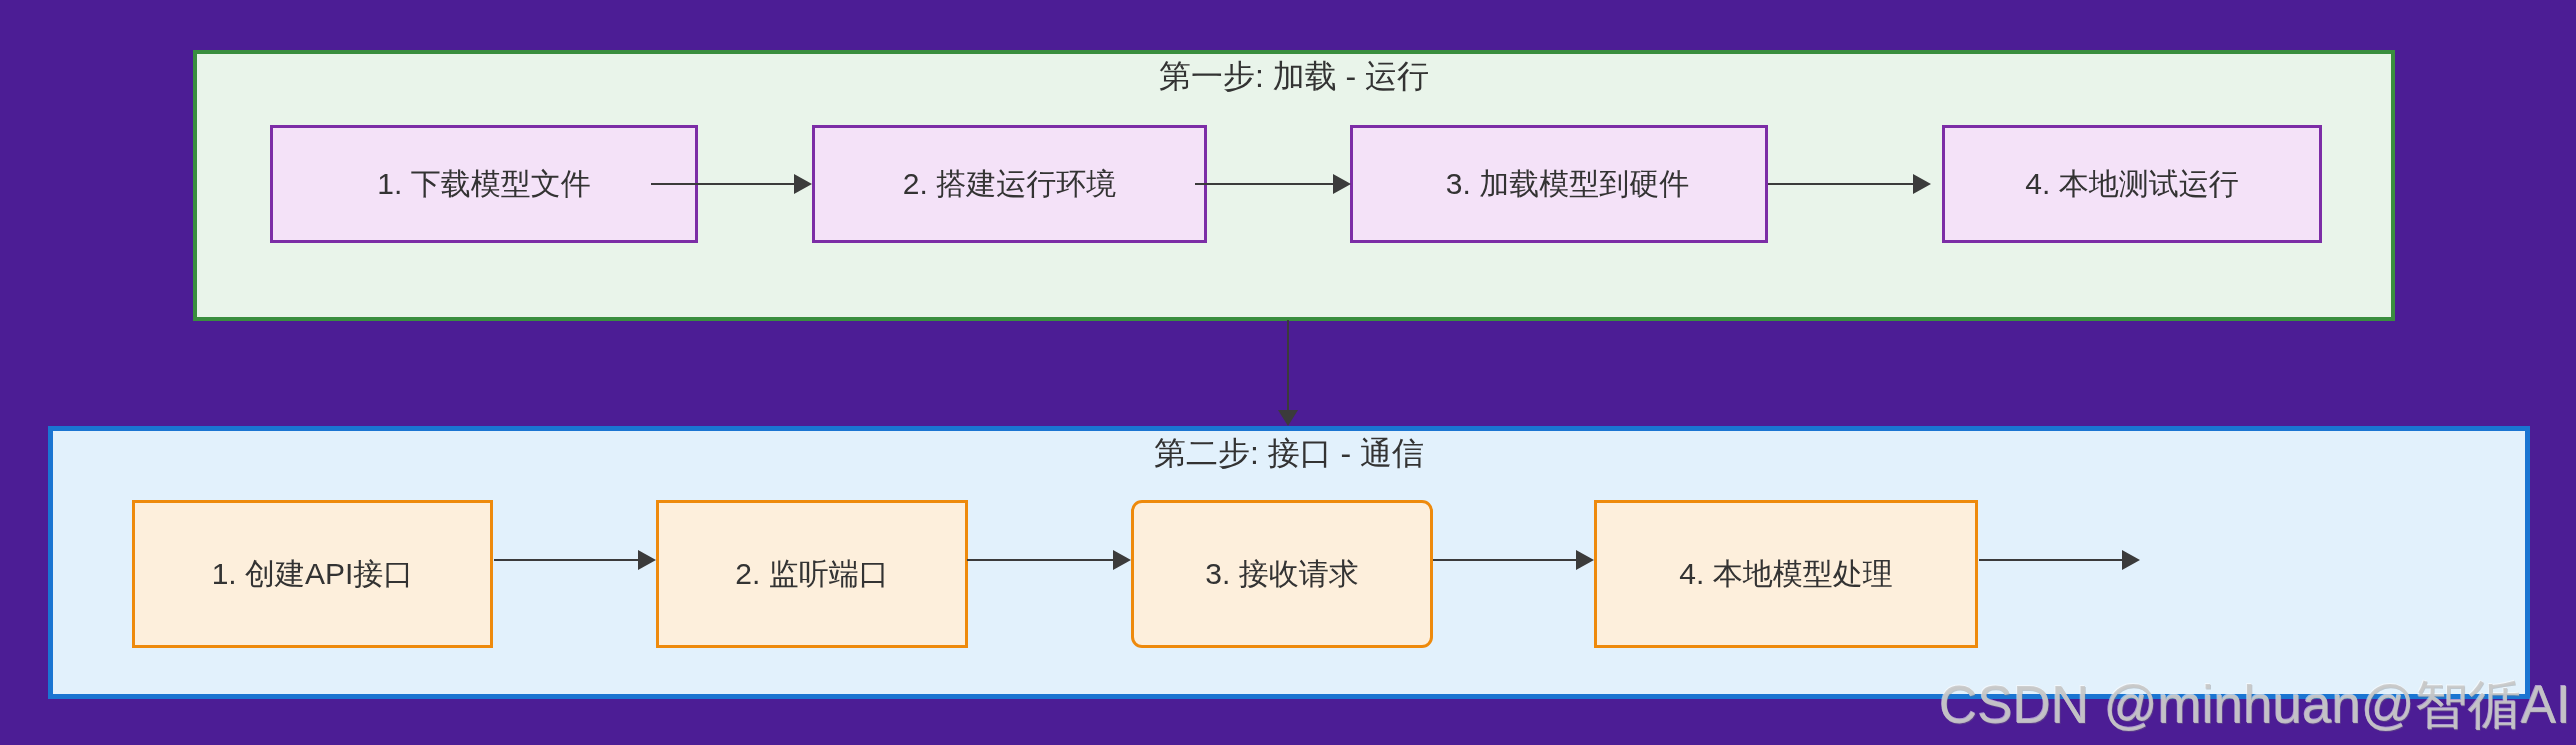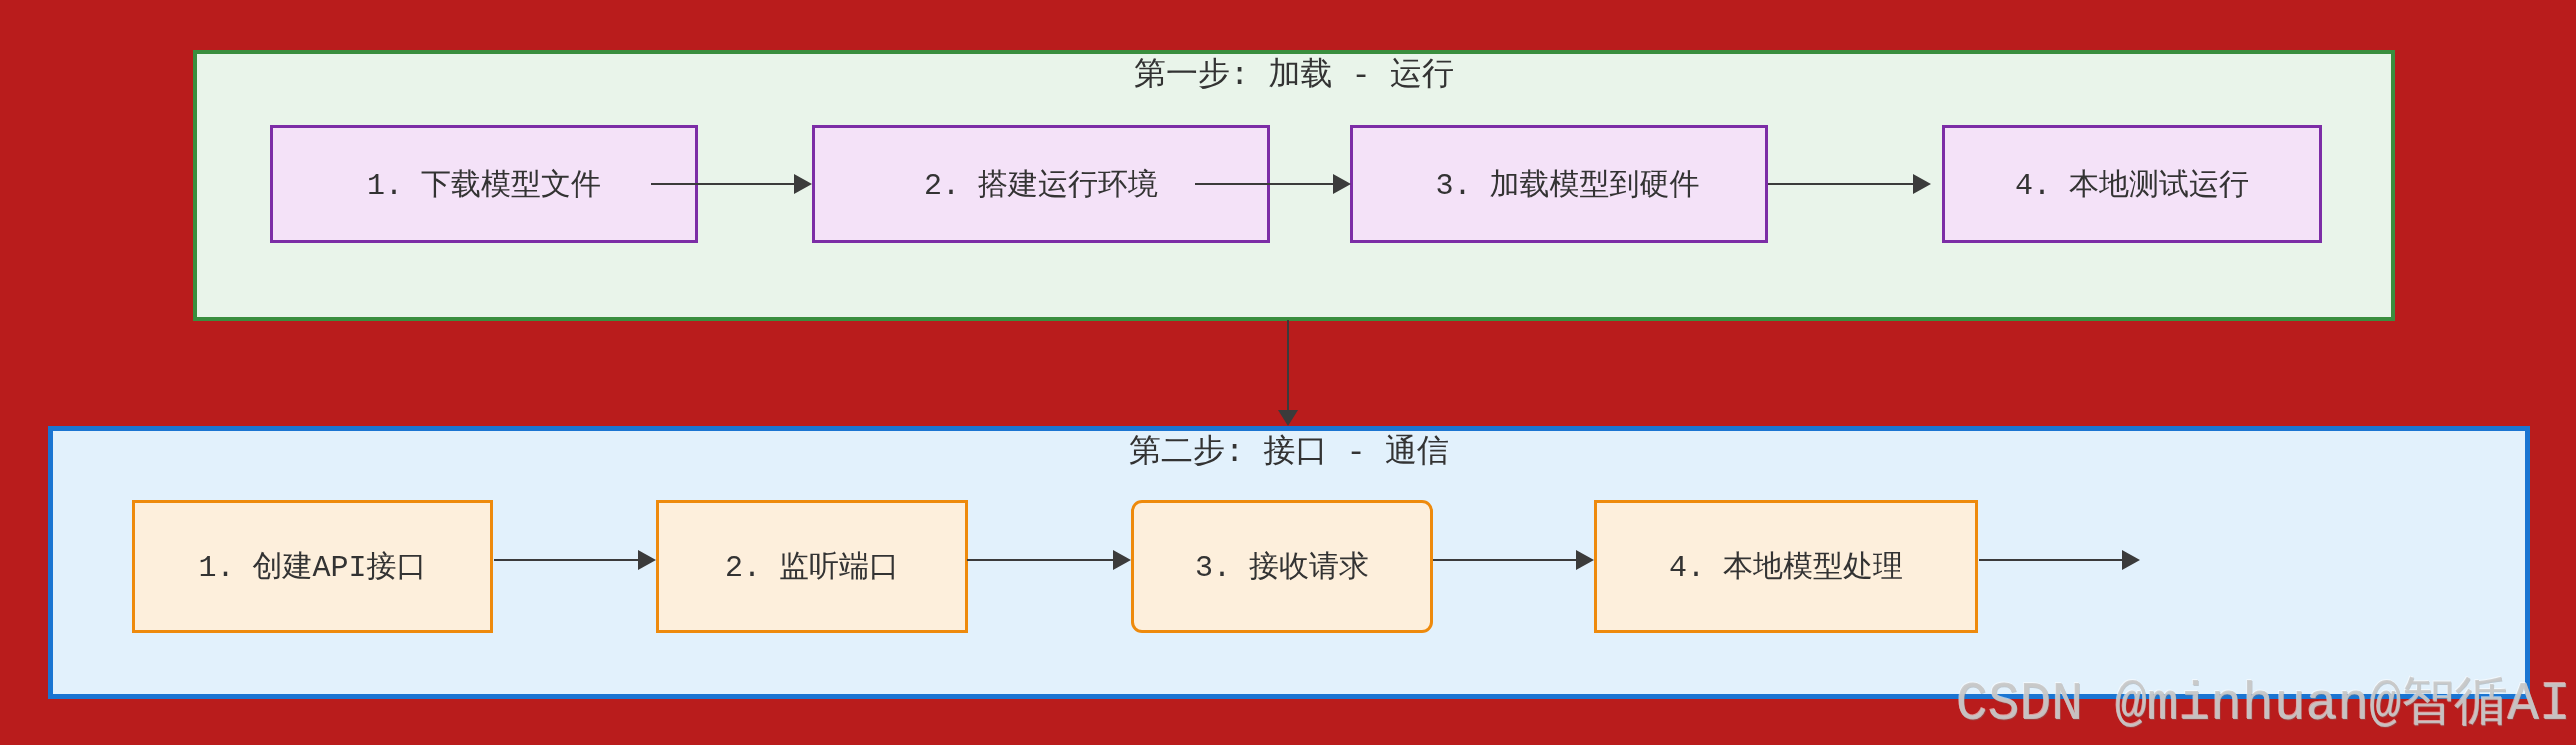--- a/index.html
+++ b/index.html
@@ -1,21 +1,21 @@
 <!DOCTYPE html>
 <html style="font-size:11.5px"><head>
 <meta charset="utf-8">
 <style>
   html,body{margin:0;padding:0;background:#ffffff;}
   body{
     width:2576px;height:746px;position:relative;overflow:hidden;
     font-family:"Liberation Sans","DejaVu Sans",sans-serif;
     color:#333333;
   }
-  .canvas{position:absolute;inset:0;background:#b91c1c;font-family:Liberation Mono, monospace;}
+  .canvas{position:absolute;inset:0;background:#4c1d95;}
 
   
   .section{position:absolute;box-sizing:border-box;}
   .section.step1{
     left:193px;top:50px;width:2202px;height:271px;
     background:#E9F4EA;border:4.3px solid #3A8E3F;
   }
   .section.step2{
     left:48px;top:426px;width:2482px;height:273px;
     background:#E2F1FC;border:5px solid #1A75D2;padding-left:28px;
@@ -30,25 +30,25 @@
   .node{
     position:absolute;box-sizing:border-box;
     display:flex;align-items:center;justify-content:center;
     font-size:30px;color:#333333;white-space:nowrap;
   }
   .step1 .node{background:#F4E2F8;border:3.6px solid #7C2DA6;}
   .step2 .node{background:#FDEFDC;border:3.6px solid #EE8A0C;}
 
   .step1 .node{top:71px;height:118px;}
   .step1 .n1{left:73px;width:428px;}
-  .step1 .n2{left:615px;width:458px;}
+  .step1 .n2{left:615px;width:395px;}
   .step1 .n3{left:1153px;width:418px;padding-left:17px;}
   .step1 .n4{left:1734px;width:380px;margin-left:11px;}
 
-  .step2 .node{top:69px;height:133px;text-align:center;}
+  .step2 .node{top:69px;height:148px;text-align:center;}
   .step2 .n1{left:79px;width:361px;}
   .step2 .n2{left:603px;width:312px;}
   .step2 .n3{left:1078px;width:302px;border-radius:11px;}
   .step2 .n4{left:1541px;width:384px;}
   .step2 .n5{left:2086px;width:315px;}
 
   
   .h-arrow{position:absolute;height:20px;}
   .step1 .h-arrow{top:120px;}
   .step2 .h-arrow{top:119px;}

